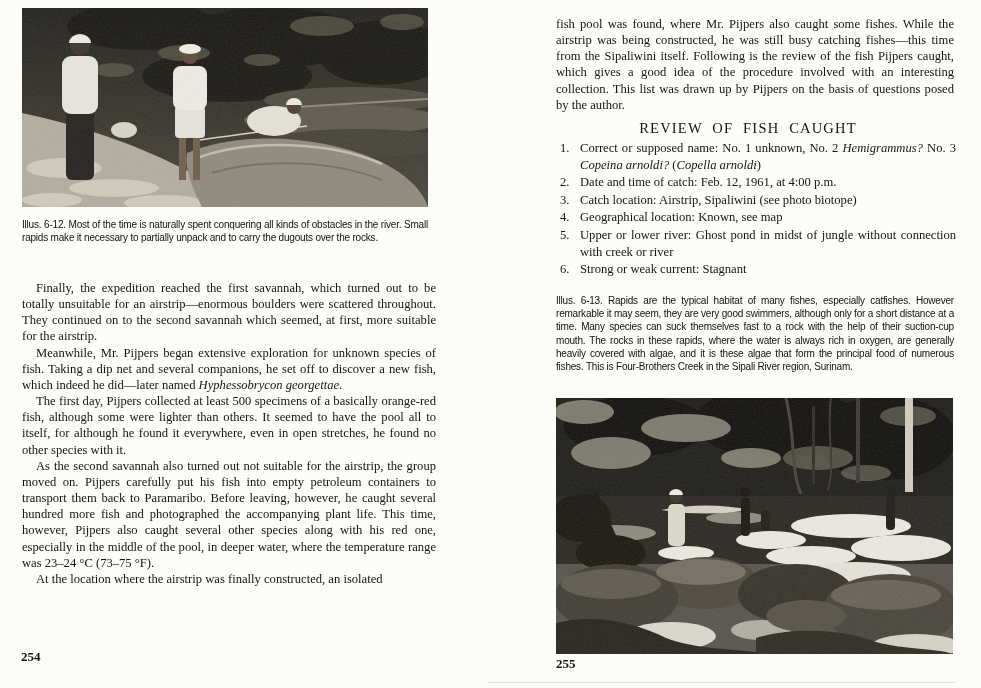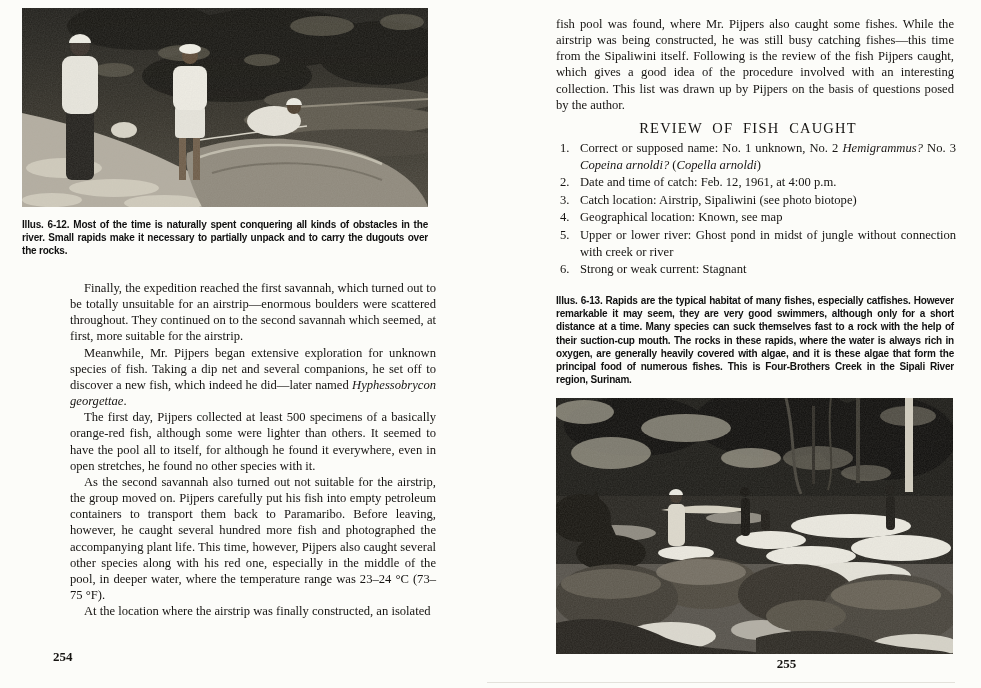--- a/index.html
+++ b/index.html
@@ -4,37 +4,37 @@
 <style>
   html,body{margin:0;padding:0;background:#ffffff;}
   .sheet{
     position:relative;width:981px;height:688px;background:#fcfcf9;overflow:hidden;
     font-family:"Liberation Serif", serif;color:#161412;
   }
   .abs{position:absolute;}
   .photo{background:#3a372f;overflow:hidden;line-height:0;}
   .photo svg{display:block;}
   .caption{
-    font-family:"Liberation Sans", sans-serif;font-weight:bold;
+    font-family:"Liberation Sans", sans-serif;font-weight:normal;
     font-size:10px;line-height:13.2px;letter-spacing:-0.2px;
     text-align:justify;color:#111;
   }
   .bodytext{font-size:12.6px;line-height:16.15px;text-align:justify;}
   .bodytext p{margin:0;}
-  .bodytext p.ind{text-indent:14px;margin-left:48px;}
+  .bodytext p.ind{text-indent:14px;}
   .heading{
     margin:0;font-size:14.5px;font-weight:400;letter-spacing:1.2px;word-spacing:5px;
     text-align:center;color:#161412;
   }
   .fishlist{margin:0;padding:0;list-style:none;font-size:12.6px;line-height:16.6px;}
   .fishlist li{display:flex;margin:0 0 1px 0;}
   .fl-num{flex:0 0 20px;text-align:left;padding-left:2px;}
   .fl-text{flex:1;text-align:justify;}
-  .pagenum{font-weight:bold;font-size:13px;margin-left:32px;}
-  .pn-right{text-align:center;}
+  .pagenum{font-weight:bold;font-size:13px;}
+  .pn-right{text-align:left;}
   .edge-line{background:#e3e1db;}
   i{}
 </style>
 </head>
 <body>
 
 <div class="sheet">
 
   <section>
 

